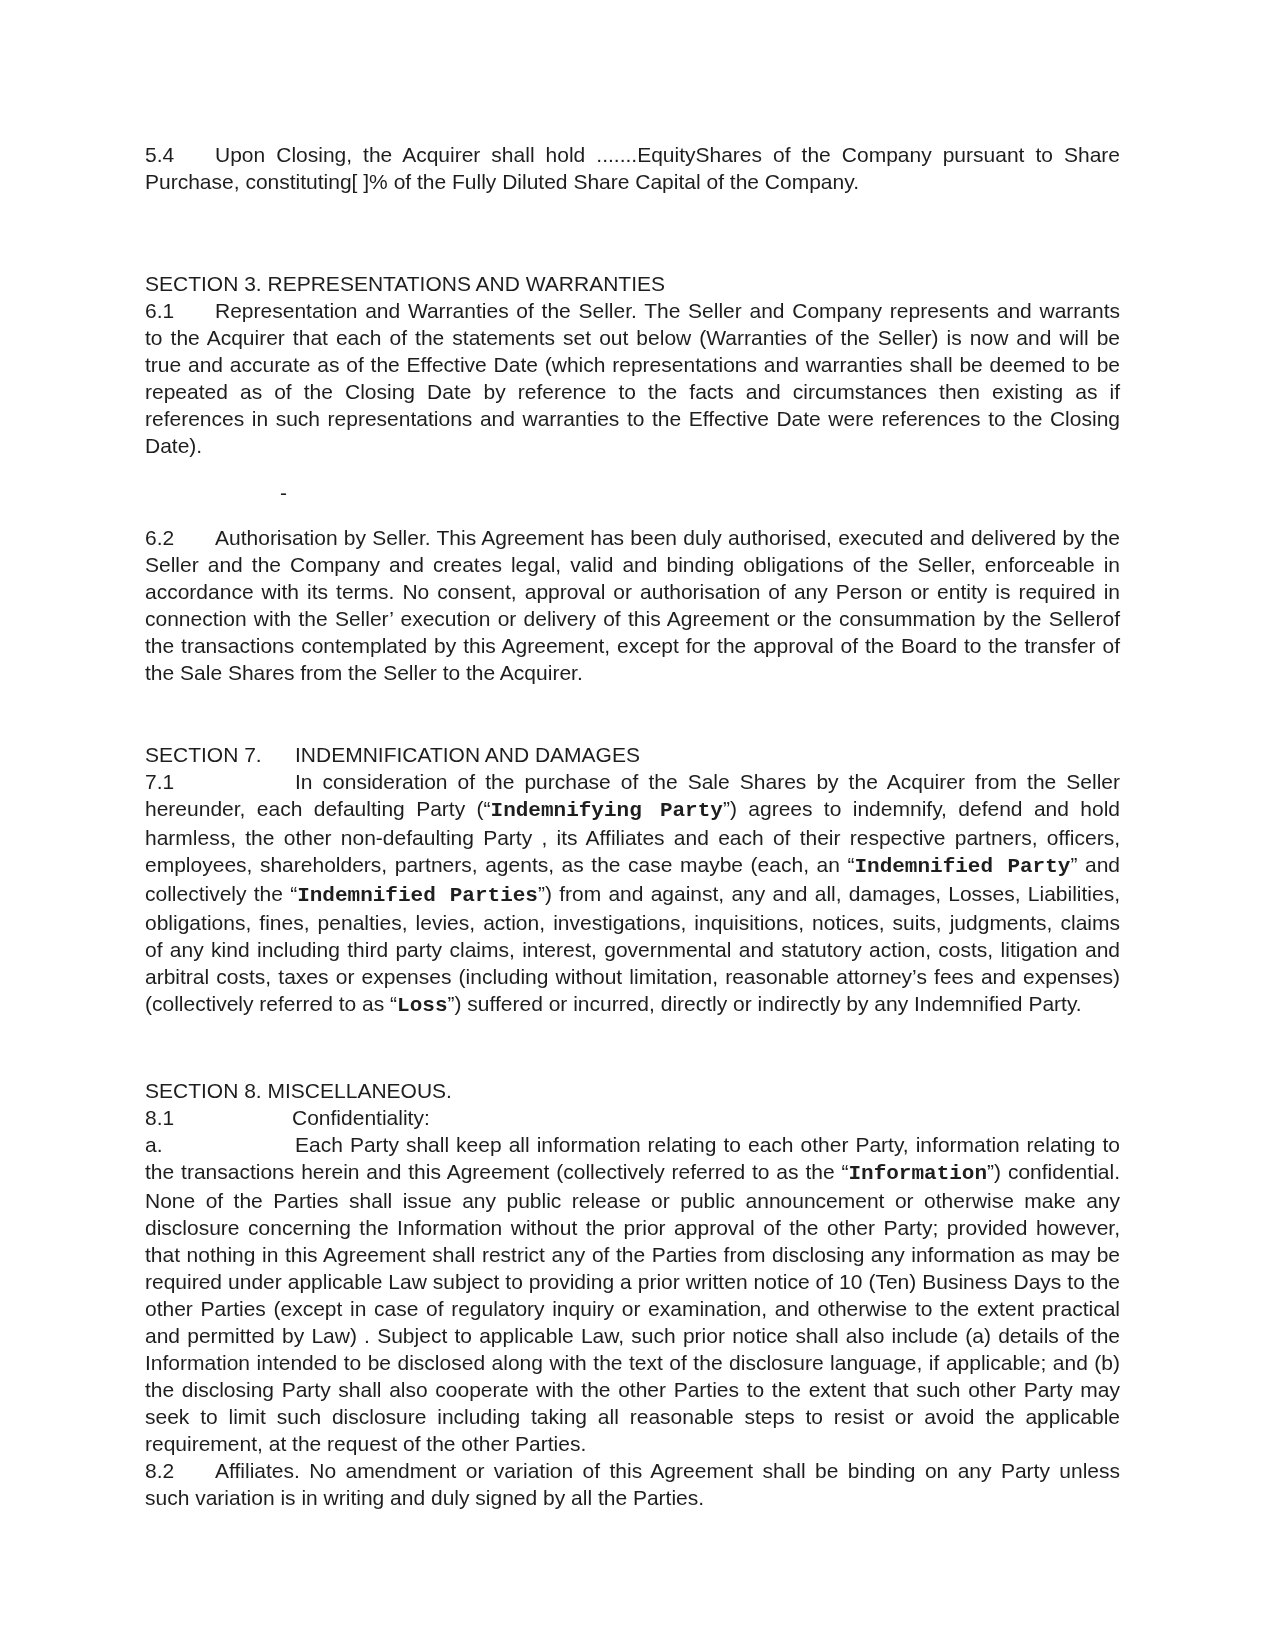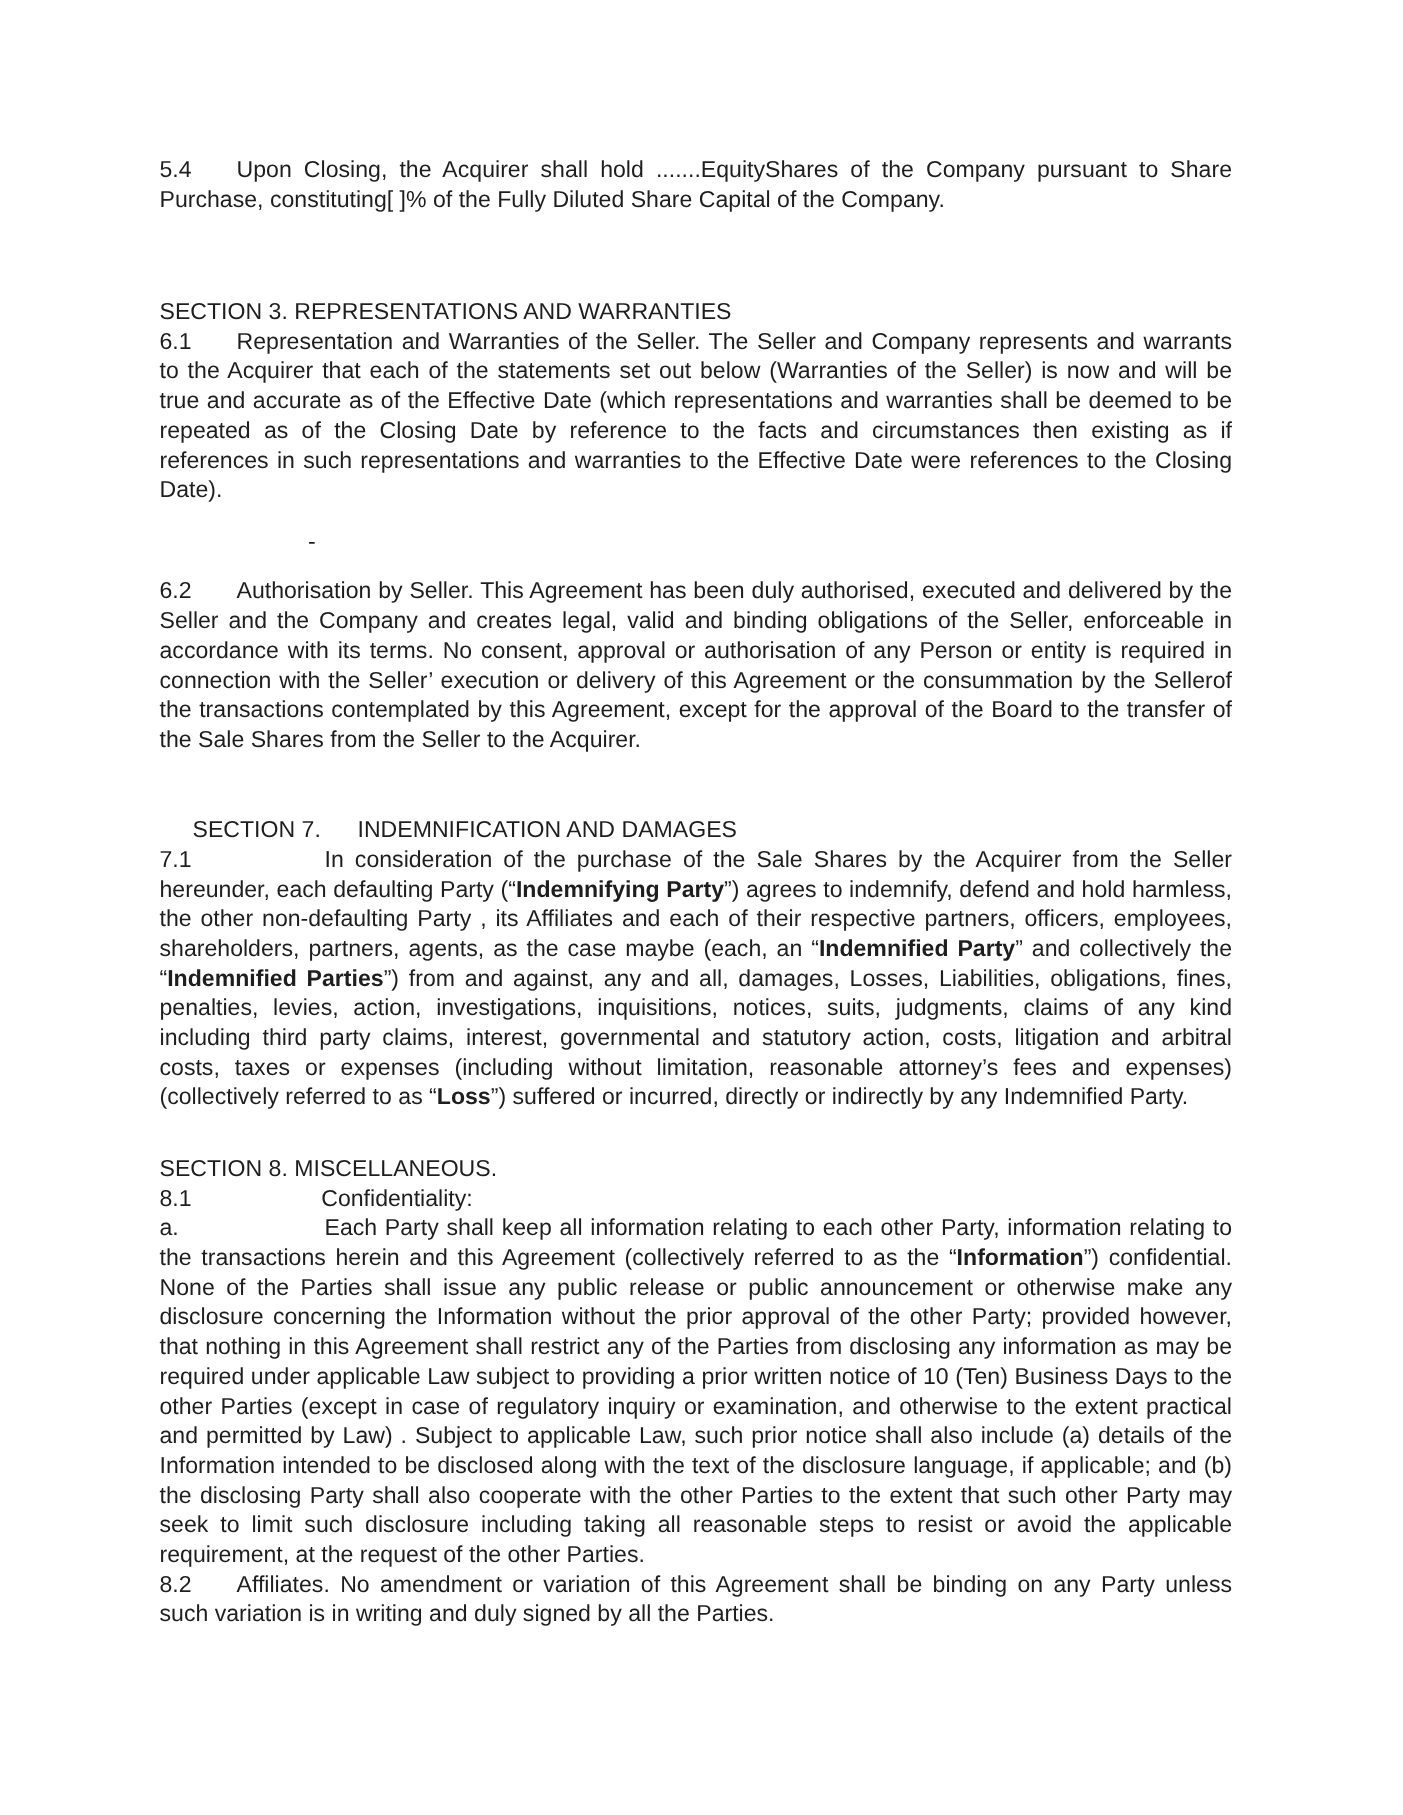--- a/index.html
+++ b/index.html
@@ -30,33 +30,33 @@
     margin: 0;
     text-align: left;
   }
   .block.justify {
     text-align: justify;
   }
   .tabbox {
     display: inline-block;
     vertical-align: baseline;
   }
-  .b { font-weight: bold; }
+  .b { font-weight: bold; font-family: Liberation Mono, monospace; }
   .u { }
 </style>
 </head>
 <body>
 
 <div class="page">
   <div class="content">
       <div class="block justify"><span class="tabbox" style="width: 70px;">5.4</span><span>Upon Closing, the Acquirer shall hold .......EquityShares of the Company pursuant to Share Purchase, constituting[ ]% of the Fully Diluted Share Capital of the Company.</span></div>
       <div class="block" style="margin-top: 75px;"><span>SECTION 3. REPRESENTATIONS AND WARRANTIES</span></div>
       <div class="block justify"><span class="tabbox" style="width: 70px;">6.1</span><span class="u">Representation and Warranties of the Seller.</span><span> The Seller and Company represents and warrants to the Acquirer that each of the statements set out below (Warranties of the Seller) is now and will be true and accurate as of the Effective Date (which representations and warranties shall be deemed to be repeated as of the Closing Date by reference to the facts and circumstances then existing as if references in such representations and warranties to the Effective Date were references to the Closing Date).</span></div>
       <div class="block" style="margin-top: 20px; padding-left: 135px;"><span>-</span></div>
       <div class="block justify" style="margin-top: 18px;"><span class="tabbox" style="width: 70px;">6.2</span><span class="u">Authorisation by Seller</span><span>. This Agreement has been duly authorised, executed and delivered by the Seller and the Company and creates legal, valid and binding obligations of the Seller, enforceable in accordance with its terms. No consent, approval or authorisation of any Person or entity is required in connection with the Seller’ execution or delivery of this Agreement or the consummation by the Sellerof the transactions contemplated by this Agreement, except for the approval of the Board to the transfer of the Sale Shares from the Seller to the Acquirer.</span></div>
-      <div class="block" style="margin-top: 55px;"><span class="tabbox" style="width: 150px; margin-left: 30px;">SECTION 7.</span><span>INDEMNIFICATION AND DAMAGES</span></div>
+      <div class="block" style="margin-top: 55px;"><span class="tabbox" style="width: 150px;">SECTION 7.</span><span>INDEMNIFICATION AND DAMAGES</span></div>
       <div class="block justify"><span class="tabbox" style="width: 150px;">7.1</span><span>In consideration of the purchase of the Sale Shares by the Acquirer from the Seller hereunder, each defaulting Party (“</span><span class="b">Indemnifying Party</span><span>”) agrees to indemnify, defend and hold harmless, the other non-defaulting Party , its Affiliates and each of their respective partners, officers, employees, shareholders, partners, agents, as the case maybe (each, an “</span><span class="b">Indemnified Party</span><span>” and collectively the “</span><span class="b">Indemnified Parties</span><span>”) from and against, any and all, damages, Losses, Liabilities, obligations, fines, penalties, levies, action, investigations, inquisitions, notices, suits, judgments, claims of any kind including third party claims, interest, governmental and statutory action, costs, litigation and arbitral costs, taxes or expenses (including without limitation, reasonable attorney’s fees and expenses) (collectively referred to as “</span><span class="b">Loss</span><span>”) suffered or incurred, directly or indirectly by any Indemnified Party.</span></div>
-      <div class="block" style="margin-top: 38px;"><span>SECTION 8. MISCELLANEOUS.</span></div>
+      <div class="block" style="margin-top: 58px;"><span>SECTION 8. MISCELLANEOUS.</span></div>
       <div class="block"><span class="tabbox" style="width: 147px;">8.1</span><span class="u">Confidentiality</span><span>:</span></div>
       <div class="block justify"><span class="tabbox" style="width: 150px;">a.</span><span>Each Party shall keep all information relating to each other Party, information relating to the transactions herein and this Agreement (collectively referred to as the “</span><span class="b">Information</span><span>”) confidential. None of the Parties shall issue any public release or public announcement or otherwise make any disclosure concerning the Information without the prior approval of the other Party; provided however, that nothing in this Agreement shall restrict any of the Parties from disclosing any information as may be required under applicable Law subject to providing a prior written notice of 10 (Ten) Business Days to the other Parties (except in case of regulatory inquiry or examination, and otherwise to the extent practical and permitted by Law) . Subject to applicable Law, such prior notice shall also include (a) details of the Information intended to be disclosed along with the text of the disclosure language, if applicable; and (b) the disclosing Party shall also cooperate with the other Parties to the extent that such other Party may seek to limit such disclosure including taking all reasonable steps to resist or avoid the applicable requirement, at the request of the other Parties.</span></div>
       <div class="block justify"><span class="tabbox" style="width: 70px;">8.2</span><span class="u">Affiliates</span><span>. No amendment or variation of this Agreement shall be binding on any Party unless such variation is in writing and duly signed by all the Parties.</span></div>
     </div>
 </div>
 
 </body></html>

